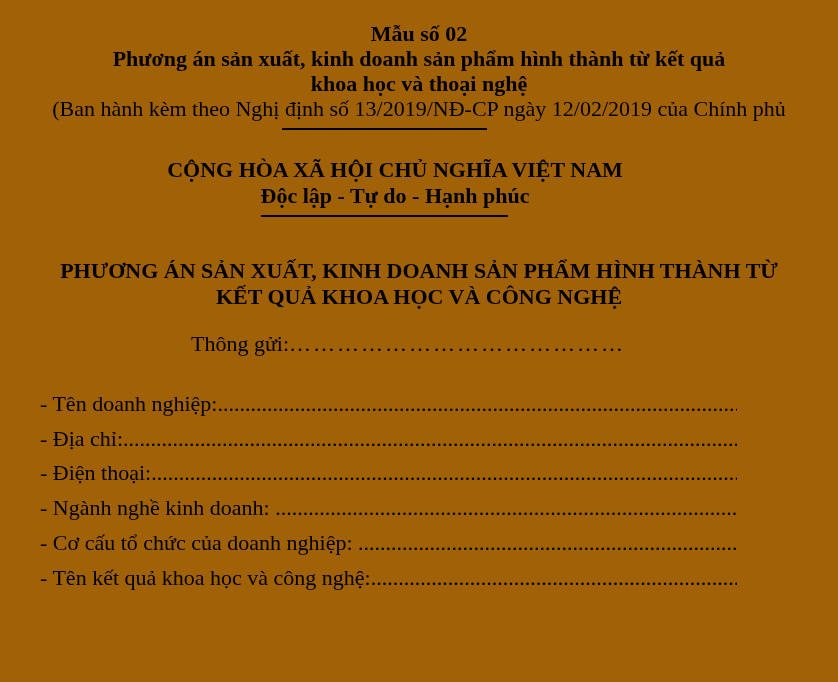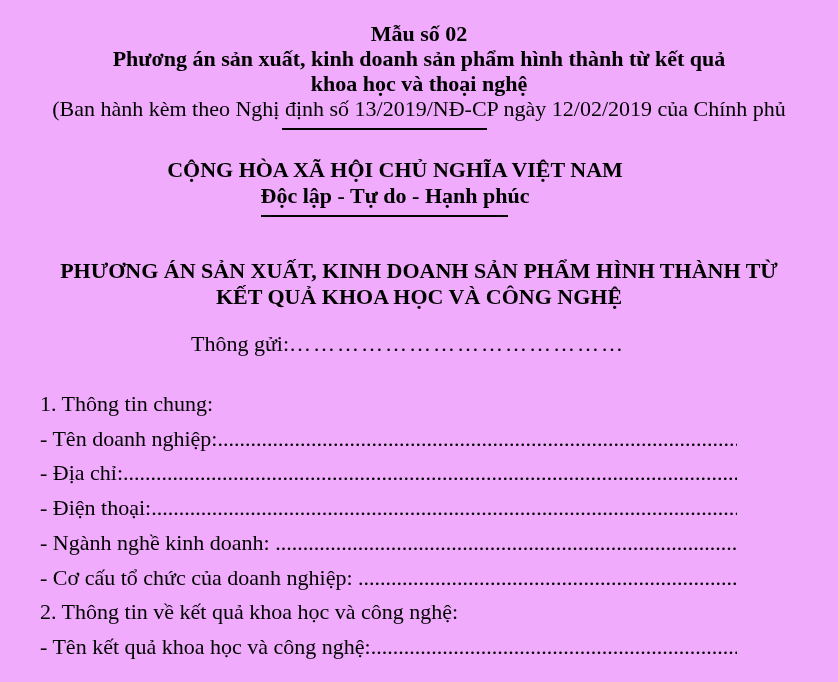--- a/index.html
+++ b/index.html
@@ -1,20 +1,20 @@
 <!DOCTYPE html>
 <html><head>
 <meta charset="utf-8">
 <style>
   html,body{margin:0;padding:0;background:#ffffff;}
   .page{
     position:relative;
     width:838px;height:682px;
     overflow:hidden;
-    background:#f0abfc;color:#000000;
+    background:#a16207;color:#000000;
     font-family:"Liberation Serif","DejaVu Serif",serif;
     font-size:22px;
   }
   .form-header{padding-top:21px;text-align:center;font-weight:bold;line-height:25px;}
   .issuance{font-weight:normal;}
   .sep{border-top:2px solid #000;height:0;}
   .sep1{width:205px;margin:7px auto 0;transform:translateX(-35px);}
   .national{margin-top:27px;text-align:center;font-weight:bold;line-height:26px;transform:translateX(-24px);}
   .sep2{width:247px;margin:6px auto 0;transform:translateX(-35px);}
   .doc-title{margin-top:41px;text-align:center;font-weight:bold;line-height:26px;}
@@ -45,23 +45,21 @@
   <div class="sep sep2"></div>
 
   <div class="doc-title">
     <div>PHƯƠNG ÁN SẢN XUẤT, KINH DOANH SẢN PHẨM HÌNH THÀNH TỪ</div>
     <div>KẾT QUẢ KHOA HỌC VÀ CÔNG NGHỆ</div>
   </div>
 
   <div class="salutation"><span>Thông gửi:</span><span class="sal-dots">……………………………………</span></div>
 
   <div class="body-block">
-    <div class="line">1. Thông tin chung:</div>
     <div class="line">- Tên doanh nghiệp:..........................................................................................................................................................</div>
     <div class="line">- Địa chỉ:..........................................................................................................................................................</div>
     <div class="line">- Điện thoại:..........................................................................................................................................................</div>
     <div class="line">- Ngành nghề kinh doanh: ..........................................................................................................................................................</div>
     <div class="line">- Cơ cấu tổ chức của doanh nghiệp: ..........................................................................................................................................................</div>
-    <div class="line">2. Thông tin về kết quả khoa học và công nghệ:</div>
     <div class="line">- Tên kết quả khoa học và công nghệ:..........................................................................................................................................................</div>
   </div>
 
 </div>
 
 </body></html>

